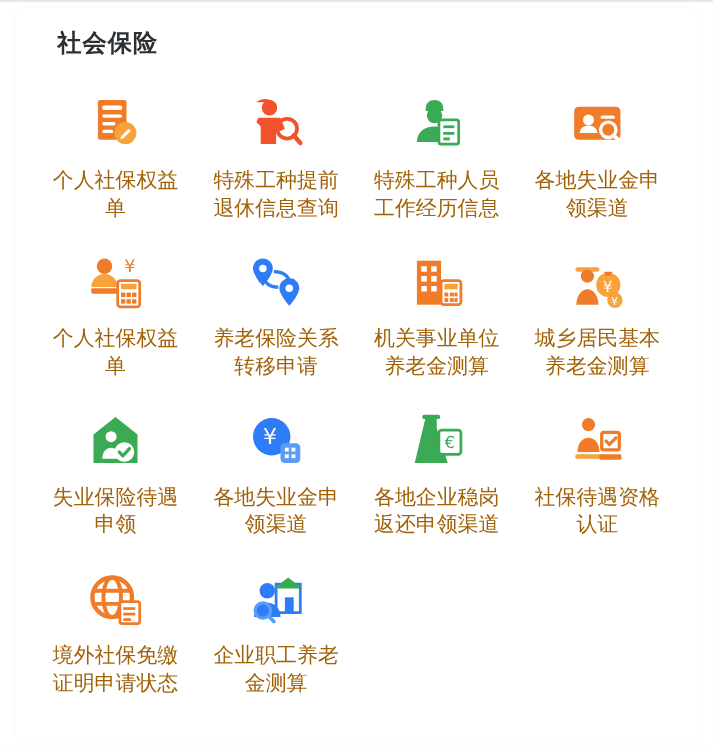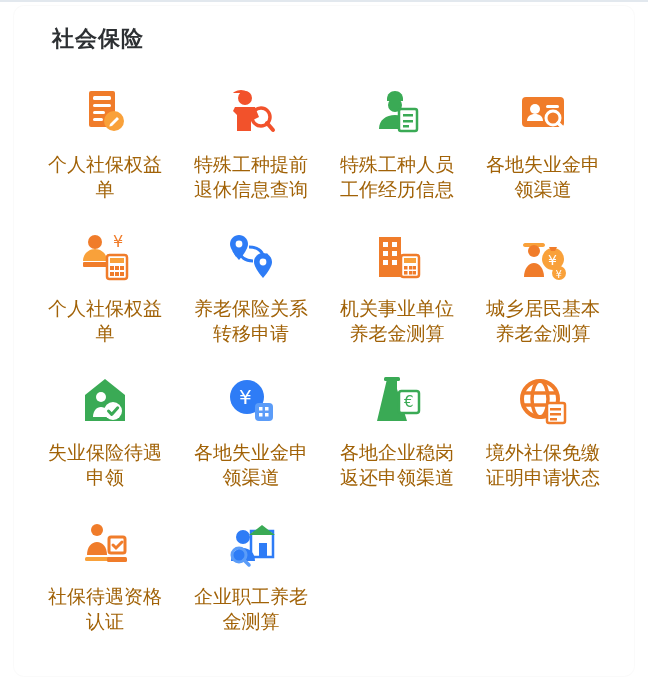--- a/index.html
+++ b/index.html
@@ -255,50 +255,50 @@
             <rect x="30" y="18" width="20" height="22" rx="2.5" fill="#ffffff" stroke="#3aaa55" stroke-width="2.5"></rect>
             <text x="35" y="34" font-size="15" fill="#3aaa55" font-family="DejaVu Sans">€</text>
           </svg>
         </div>
         <div class="cell-label">各地企业稳岗返还申领渠道</div>
       </div>
 
       <div class="cell">
         <div class="icon-wrap">
           <svg width="56" height="56" viewBox="0 0 56 56">
+            <circle cx="20" cy="13" r="6" fill="#f07c2a"></circle>
+            <path d="M10 38c0-8 4.5-13 10-13s10 5 10 13z" fill="#f07c2a"></path>
+            <rect x="8" y="40" width="26" height="4" rx="1.5" fill="#f9a13a"></rect>
+            <rect x="32" y="20" width="16" height="16" rx="2" fill="none" stroke="#f07c2a" stroke-width="3"></rect>
+            <path d="M36 28l3 3 6-6" fill="none" stroke="#f07c2a" stroke-width="3" stroke-linecap="round"></path>
+            <rect x="30" y="40" width="20" height="5" rx="1.5" fill="#f07c2a"></rect>
+          </svg>
+        </div>
+        <div class="cell-label">社保待遇资格认证</div>
+      </div>
+
+      <div class="cell">
+        <div class="icon-wrap">
+          <svg width="56" height="56" viewBox="0 0 56 56">
             <circle cx="25" cy="26" r="18" fill="none" stroke="#f07c2a" stroke-width="4"></circle>
             <ellipse cx="25" cy="26" rx="8" ry="18" fill="none" stroke="#f07c2a" stroke-width="3.5"></ellipse>
             <line x1="7" y1="20" x2="43" y2="20" stroke="#f07c2a" stroke-width="3.5"></line>
             <line x1="7" y1="32" x2="43" y2="32" stroke="#f07c2a" stroke-width="3.5"></line>
             <rect x="32" y="30" width="18" height="20" rx="2" fill="#ffffff" stroke="#f07c2a" stroke-width="2.5"></rect>
             <rect x="35" y="35" width="11" height="2.5" fill="#f07c2a"></rect>
             <rect x="35" y="40" width="11" height="2.5" fill="#f07c2a"></rect>
             <rect x="35" y="45" width="7" height="2.5" fill="#f07c2a"></rect>
           </svg>
         </div>
         <div class="cell-label">境外社保免缴证明申请状态</div>
       </div>
 
       <div class="cell">
         <div class="icon-wrap">
           <svg width="56" height="56" viewBox="0 0 56 56">
-            <circle cx="20" cy="13" r="6" fill="#f07c2a"></circle>
-            <path d="M10 38c0-8 4.5-13 10-13s10 5 10 13z" fill="#f07c2a"></path>
-            <rect x="8" y="40" width="26" height="4" rx="1.5" fill="#f9a13a"></rect>
-            <rect x="32" y="20" width="16" height="16" rx="2" fill="none" stroke="#f07c2a" stroke-width="3"></rect>
-            <path d="M36 28l3 3 6-6" fill="none" stroke="#f07c2a" stroke-width="3" stroke-linecap="round"></path>
-            <rect x="30" y="40" width="20" height="5" rx="1.5" fill="#f07c2a"></rect>
-          </svg>
-        </div>
-        <div class="cell-label">社保待遇资格认证</div>
-      </div>
-
-      <div class="cell">
-        <div class="icon-wrap">
-          <svg width="56" height="56" viewBox="0 0 56 56">
             <path d="M28 14h22v26H28z" fill="#ffffff" stroke="#2e7cf6" stroke-width="2.5"></path>
             <path d="M39 8l13 10H26z" fill="#3aaa55"></path>
             <rect x="36" y="26" width="8" height="14" fill="#2e7cf6"></rect>
             <circle cx="20" cy="20" r="7" fill="#2e7cf6"></circle>
             <path d="M8 44c0-8 5.5-13 12-13s12 5 12 13z" fill="#2e7cf6"></path>
             <circle cx="16" cy="38" r="7" fill="none" stroke="#5b9cf8" stroke-width="3"></circle>
             <line x1="21" y1="43" x2="26" y2="48" stroke="#5b9cf8" stroke-width="3.5" stroke-linecap="round"></line>
           </svg>
         </div>
         <div class="cell-label">企业职工养老金测算</div>

